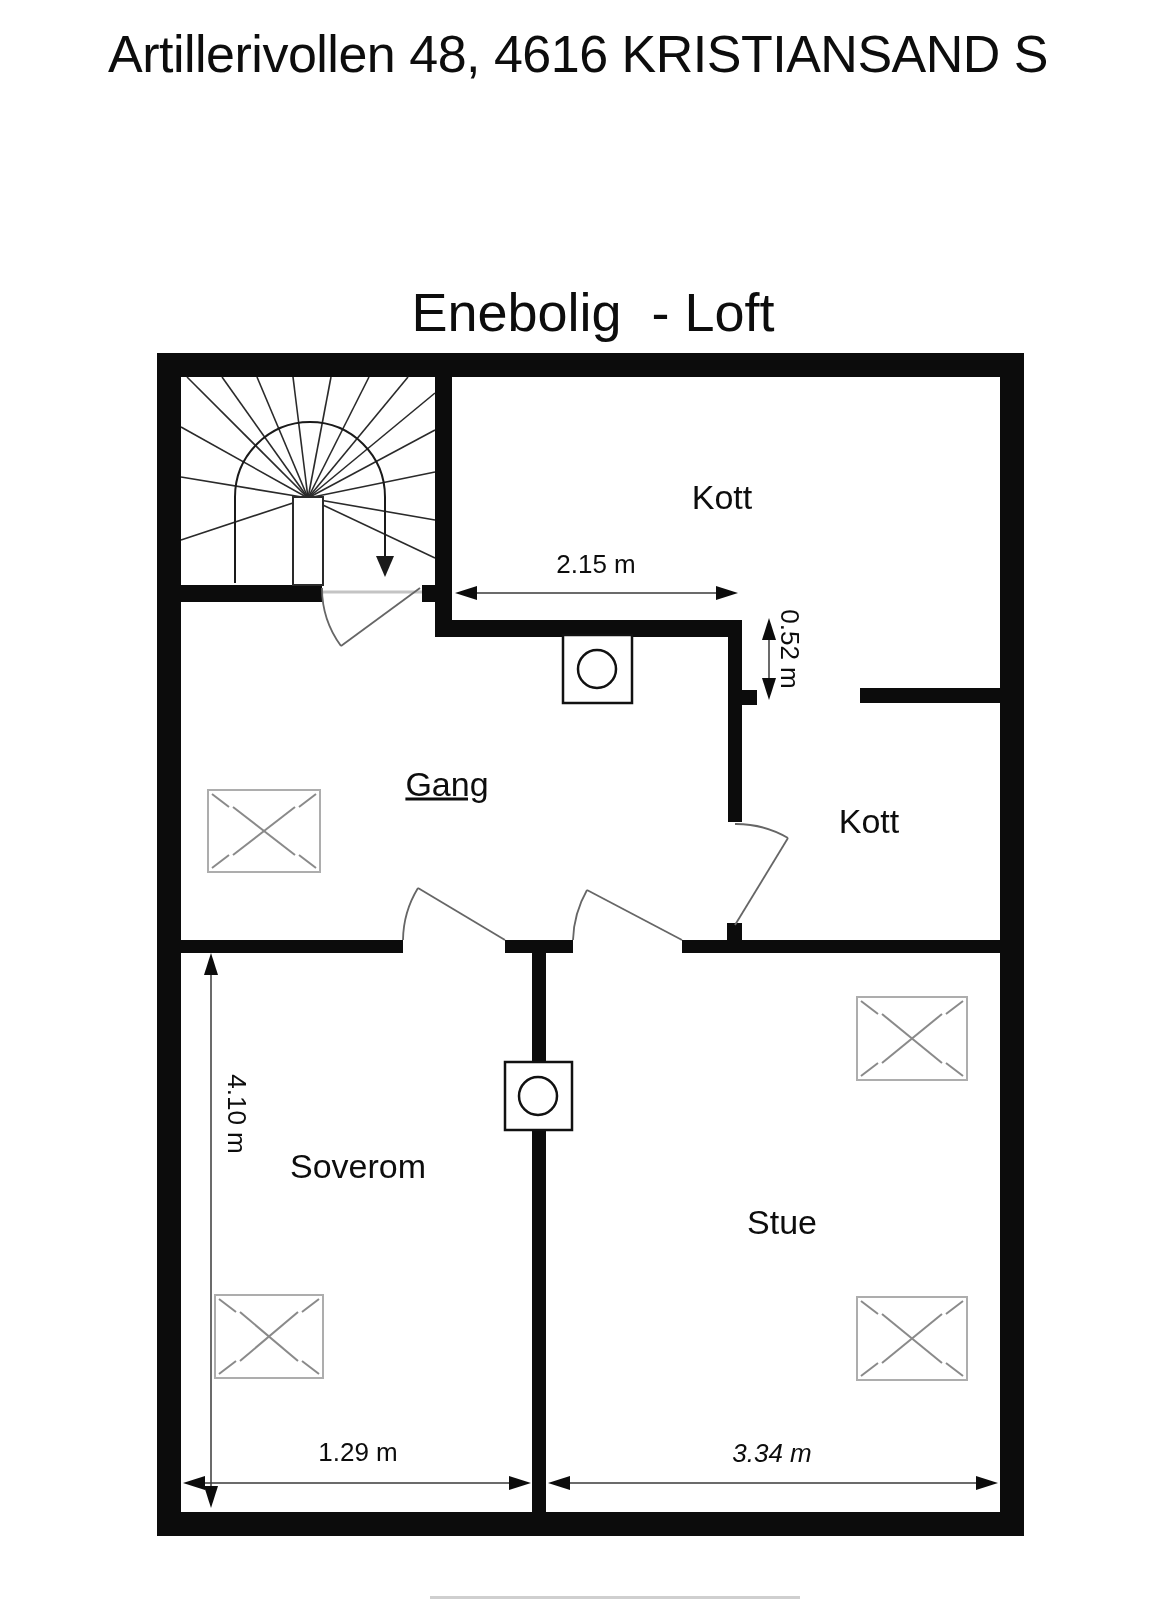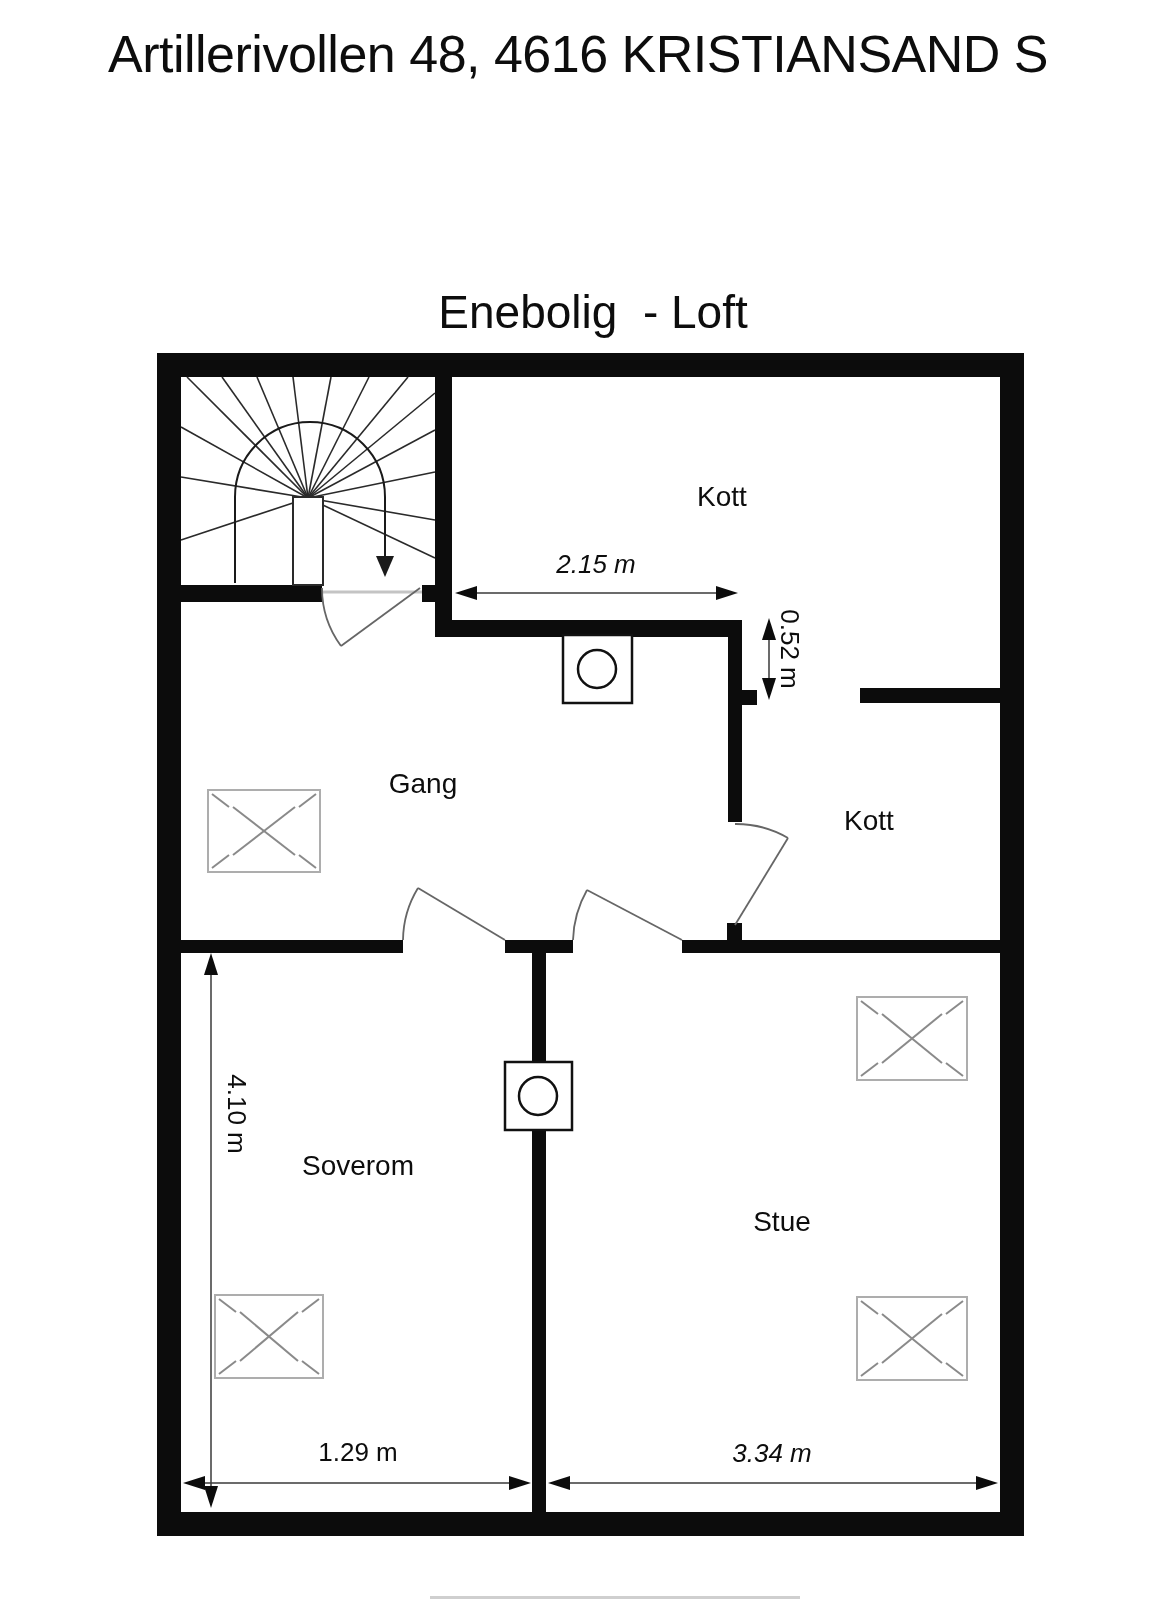--- a/index.html
+++ b/index.html
@@ -3,22 +3,22 @@
 <meta charset="utf-8">
 <style>
   html,body{margin:0;padding:0;background:#ffffff;}
   #stage{
     position:relative;width:1082px;height:1600px;background:#ffffff;
     font-family:"Liberation Sans", sans-serif;color:#0d0d0d;overflow:hidden;padding-left:40px;
   }
   #plan-svg{position:absolute;left:0;top:0;width:1149px;height:1600px;}
   .lbl{position:absolute;transform:translate(-50%,-50%);white-space:pre;color:#0d0d0d;}
   .title{font-size:52px;letter-spacing:-0.5px;}
-  .subtitle{font-size:46px;}
-  .room{font-size:28px;}
+  .subtitle{font-size:54px;}
+  .room{font-size:34px;}
   .dim{font-size:26px;}
   .rot90{transform:translate(-50%,-50%) rotate(90deg);}
 </style>
 </head>
 <body>
 
 <div id="stage">
 
   <div class="lbl title" style="left:578px;top:54px;">Artillerivollen 48, 4616 KRISTIANSAND S</div>
   <div class="lbl subtitle" style="left:593px;top:312px;">Enebolig  - Loft</div>
@@ -160,24 +160,24 @@
       <polygon points="183,1483 205,1476 205,1490"></polygon>
         <polygon points="531,1483 509,1476 509,1490"></polygon>
       <polygon points="548,1483 570,1476 570,1490"></polygon>
         <polygon points="998,1483 976,1476 976,1490"></polygon>
     </g>
 
     <rect x="430" y="1596" width="370" height="3" fill="#cfcfcf"></rect>
   </svg>
 
   <div class="lbl room" style="left:722px;top:497px;">Kott</div>
-  <div class="lbl room" style="left:423px;top:784px;">Gang</div>
+  <div class="lbl room" style="left:447px;top:784px;text-decoration:underline;">Gang</div>
   <div class="lbl room" style="left:869px;top:821px;">Kott</div>
   <div class="lbl room" style="left:358px;top:1166px;">Soverom</div>
   <div class="lbl room" style="left:782px;top:1222px;">Stue</div>
 
-  <div class="lbl dim" style="left:596px;top:564px;font-style:italic;">2.15 m</div>
+  <div class="lbl dim" style="left:596px;top:564px;">2.15 m</div>
   <div class="lbl dim rot90" style="left:789px;top:649px;">0.52 m</div>
   <div class="lbl dim rot90" style="left:236px;top:1114px;">4.10 m</div>
   <div class="lbl dim" style="left:358px;top:1452px;">1.29 m</div>
   <div class="lbl dim" style="left:772px;top:1453px;font-style:italic;">3.34 m</div>
 
 </div>
 
 </body></html>

